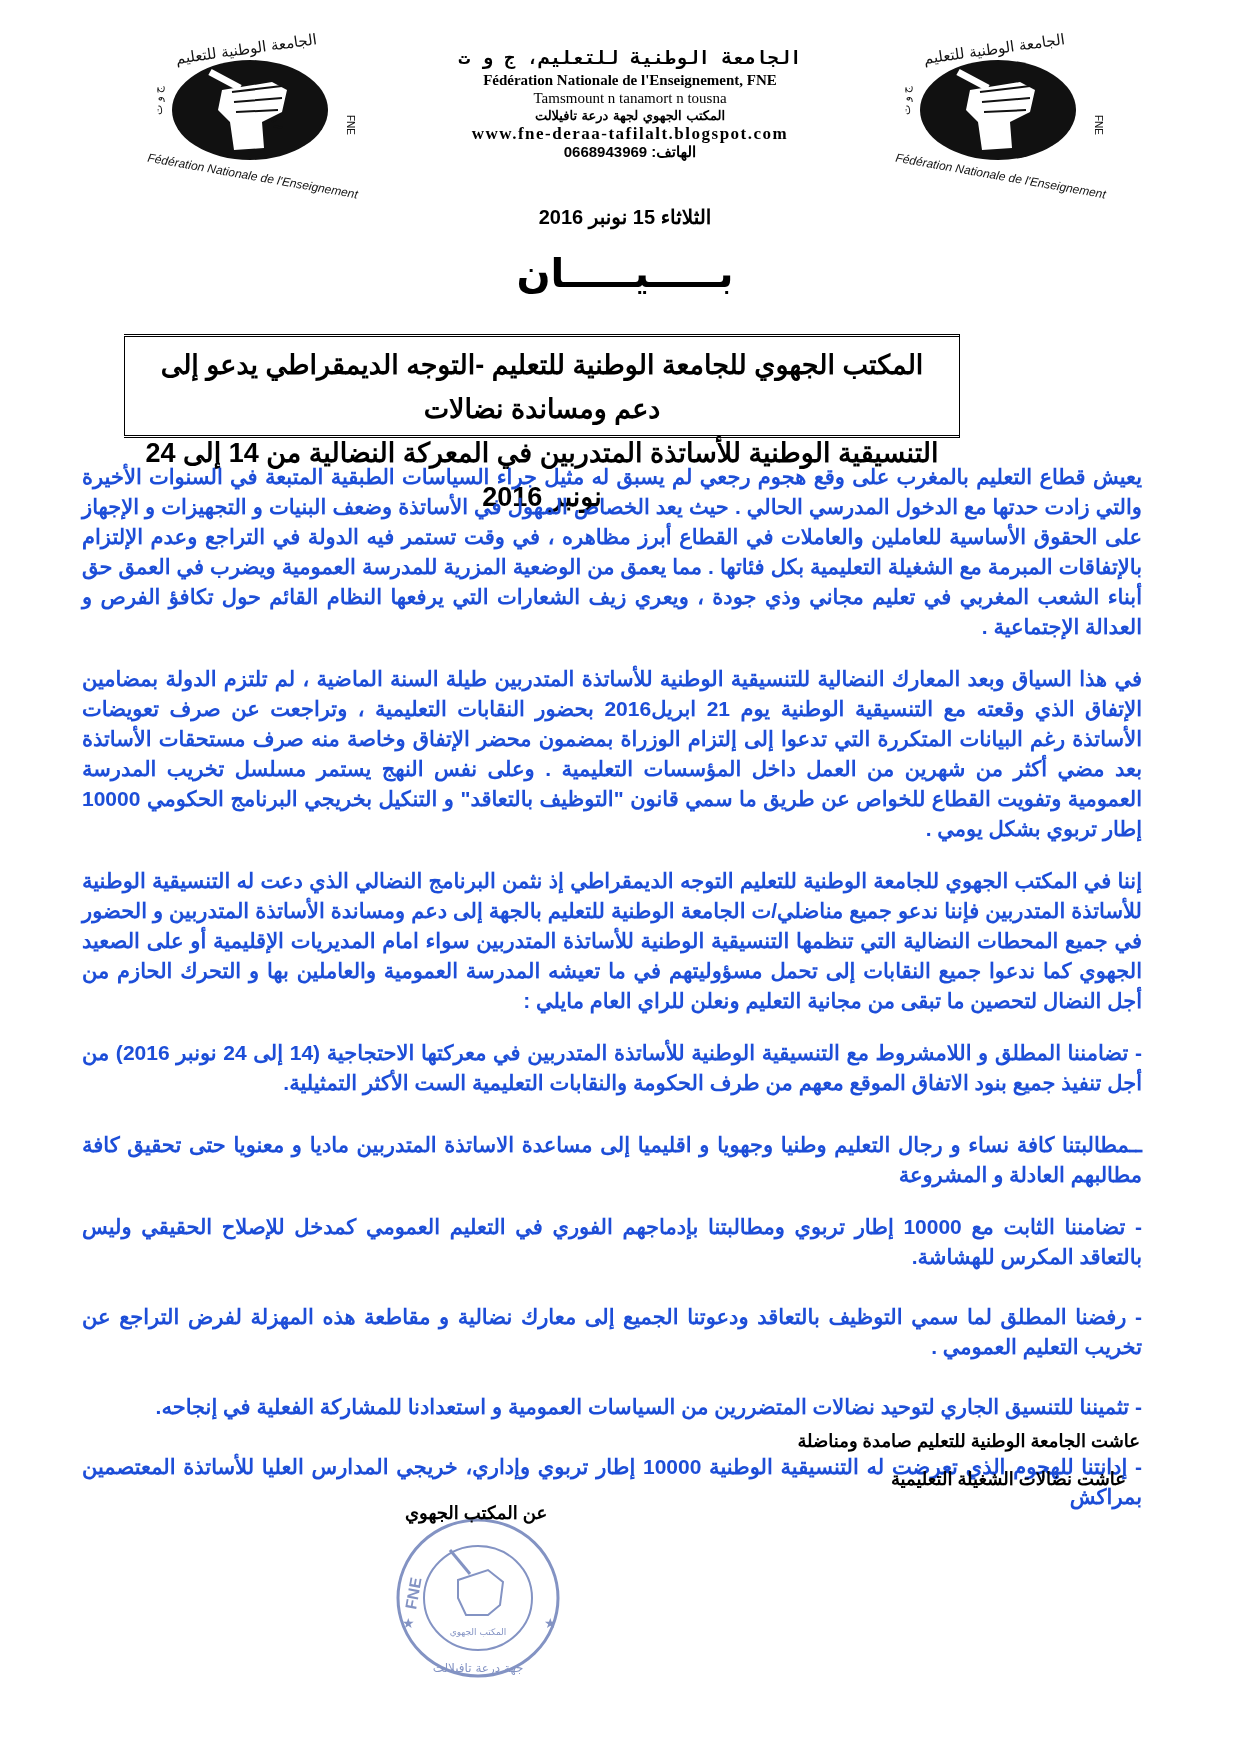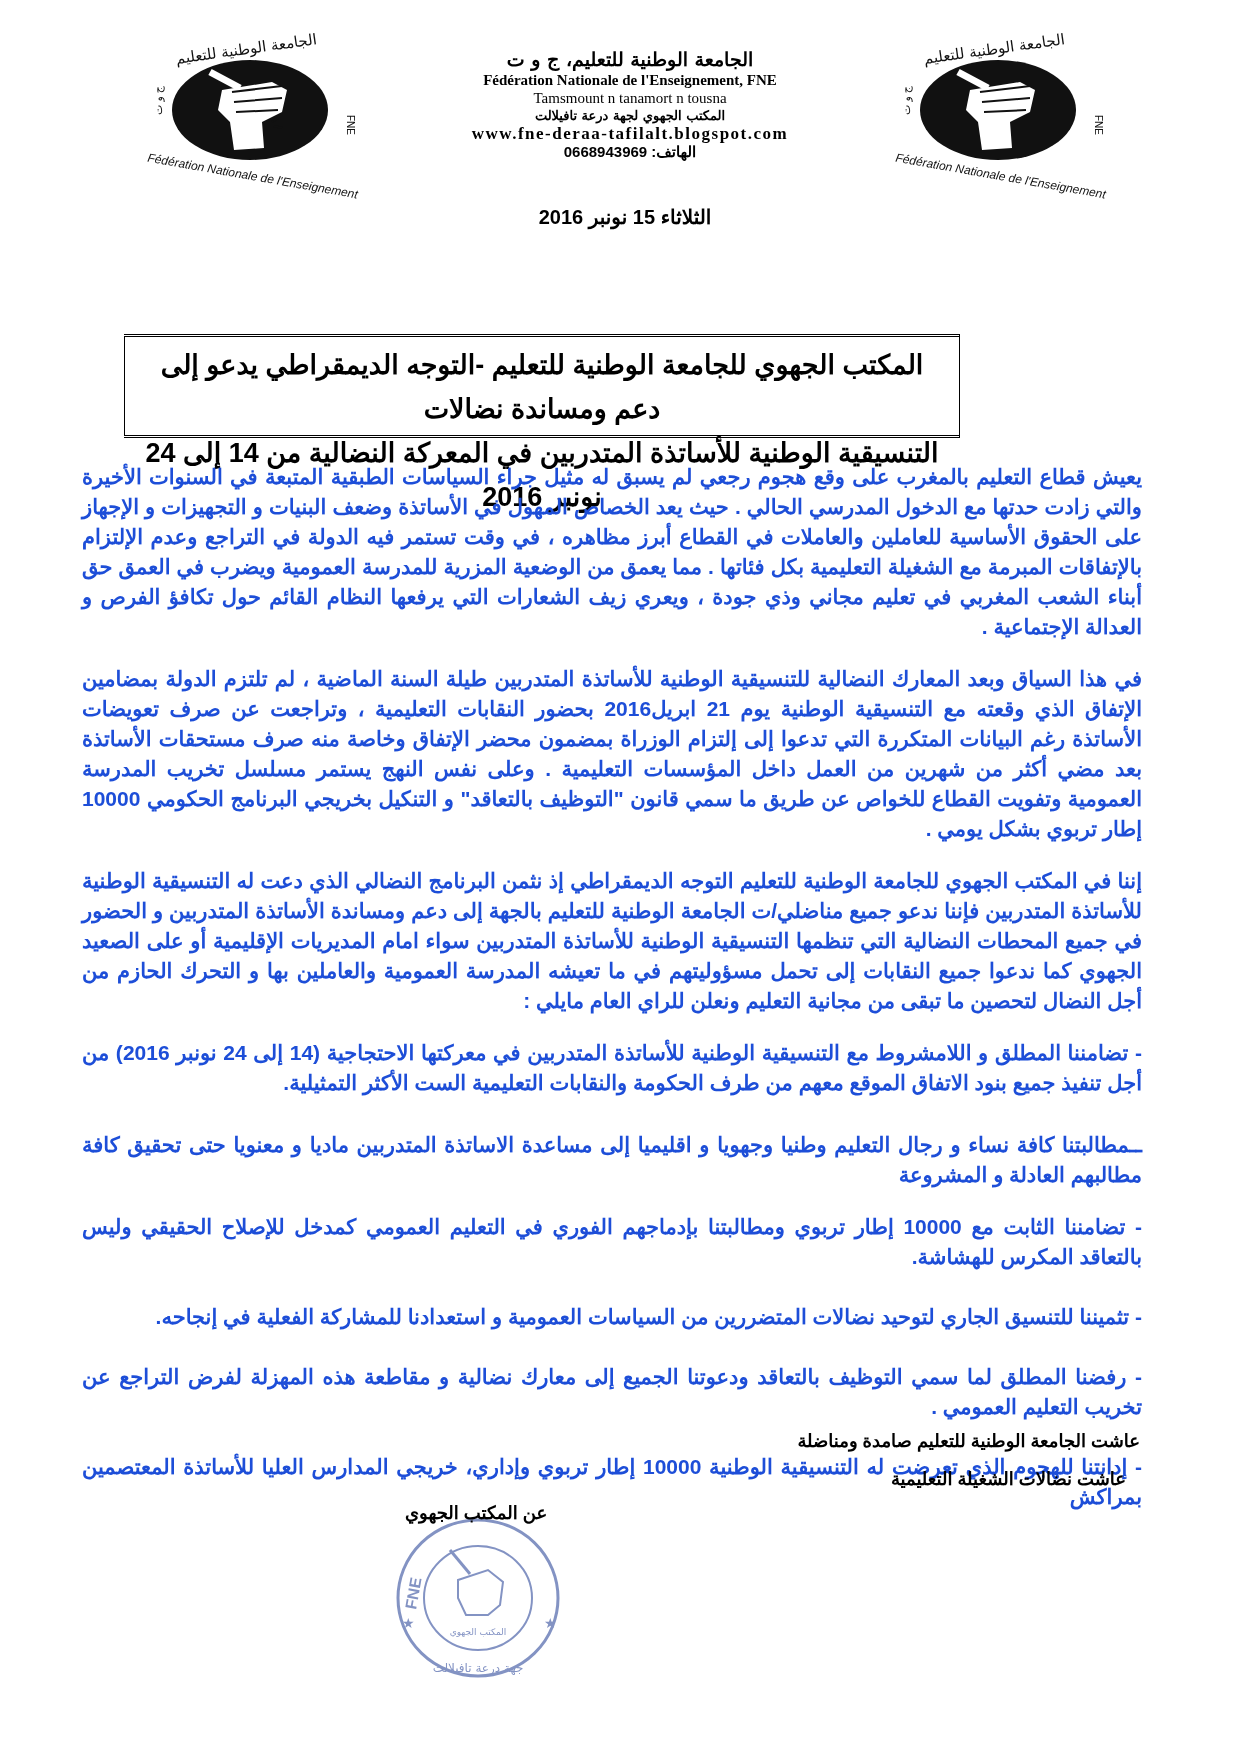--- a/index.html
+++ b/index.html
@@ -5,21 +5,21 @@
   html, body { margin: 0; padding: 0; background: #ffffff; }
   body { width: 1240px; height: 1754px; position: relative; overflow: hidden; color: #000; }
   .page { position: absolute; left: 0; top: 0; width: 1240px; height: 1754px; }
 
   .logo { position: absolute; width: 250px; height: 170px; }
   .logo svg { width: 100%; height: 100%; }
   .logo-left { left: 122px; top: 30px; }
   .logo-right { left: 870px; top: 30px; }
 
   .masthead { position: absolute; left: 380px; top: 50px; width: 500px; text-align: center; font-family: "DejaVu Serif", serif; line-height: 1; }
-  .mh-ar1 { font-size: 19px; font-weight: bold; direction: rtl; margin-bottom: 4px; }
+  .mh-ar1 { font-size: 19px; font-weight: bold; direction: rtl; margin-bottom: 4px; font-family: Liberation Mono, monospace; }
   .mh-fr { font-family: "Liberation Serif", serif; font-size: 15px; font-weight: bold; margin-bottom: 3px; }
   .mh-tz { font-family: "Liberation Serif", serif; font-size: 15px; margin-bottom: 3px; }
   .mh-ar2 { font-size: 13px; font-weight: bold; direction: rtl; margin-bottom: 3px; }
   .mh-web { font-family: "Liberation Serif", serif; font-size: 17px; font-weight: bold; letter-spacing: 1.5px; margin-bottom: 2px; }
   .mh-tel { font-family: "Liberation Sans", sans-serif; font-size: 15px; font-weight: bold; direction: rtl; }
 
   .date { position: absolute; left: 300px; top: 205px; width: 650px; text-align: center; direction: rtl; font-family: "Liberation Sans", sans-serif; font-weight: bold; font-size: 20px; }
   .title-bayan { position: absolute; left: 300px; top: 250px; width: 650px; text-align: center; direction: rtl; font-family: "DejaVu Sans", sans-serif; font-weight: bold; font-size: 40px; letter-spacing: 6px; }
 
   .headline-box { position: absolute; left: 124px; top: 334px; width: 836px; height: 104px; border-top: 3px double #000; border-bottom: 3px double #000; border-left: 1px solid #000; border-right: 1px solid #000; box-sizing: border-box; }
@@ -77,37 +77,38 @@
       <path d="M88 42 L118 58" stroke="#fff" stroke-width="7"></path>
       <path d="M110 62 L160 56 M112 72 L160 68 M114 82 L156 80" stroke="#111" stroke-width="2"></path>
       <text x="125" y="24" font-size="15" text-anchor="middle" font-family="DejaVu Sans, sans-serif" fill="#111" transform="rotate(-8 125 24)">الجامعة الوطنية للتعليم</text>
       <text x="130" y="150" font-size="12" text-anchor="middle" font-family="Liberation Sans, sans-serif" font-style="italic" fill="#111" transform="rotate(10 130 150)">Fédération Nationale de l'Enseignement</text>
       <text x="40" y="85" font-size="11" font-family="Liberation Sans, sans-serif" fill="#111" transform="rotate(-90 40 85)">ج و ت</text>
       <text x="225" y="85" font-size="10" font-family="Liberation Sans, sans-serif" fill="#111" transform="rotate(90 225 85)">FNE</text>
     </svg>
   </div>
 
   <div class="date">الثلاثاء 15 نونبر 2016</div>
+  <div class="title-bayan">بـــــيـــــان</div>
 
   <div class="headline-box">
     <div class="headline">
       <div>المكتب الجهوي للجامعة الوطنية للتعليم -التوجه الديمقراطي يدعو إلى دعم ومساندة نضالات</div>
       <div>التنسيقية الوطنية للأساتذة المتدربين في المعركة النضالية من 14 إلى 24 نونبر 2016</div>
     </div>
   </div>
 
   <div class="body">
     <p class="para">يعيش قطاع التعليم بالمغرب على وقع هجوم رجعي لم يسبق له مثيل جراء السياسات الطبقية المتبعة في السنوات الأخيرة والتي زادت حدتها مع الدخول المدرسي الحالي . حيث يعد الخصاص المهول في الأساتذة وضعف البنيات و التجهيزات و الإجهاز على الحقوق الأساسية للعاملين والعاملات في القطاع أبرز مظاهره ، في وقت تستمر فيه الدولة في التراجع وعدم الإلتزام بالإتفاقات المبرمة مع الشغيلة التعليمية بكل فئاتها . مما يعمق من الوضعية المزرية للمدرسة العمومية ويضرب في العمق حق أبناء الشعب المغربي في تعليم مجاني وذي جودة ، ويعري زيف الشعارات التي يرفعها النظام القائم حول تكافؤ الفرص و العدالة الإجتماعية .</p>
     <p class="para">في هذا السياق وبعد المعارك النضالية للتنسيقية الوطنية للأساتذة المتدربين طيلة السنة الماضية ، لم تلتزم الدولة بمضامين الإتفاق الذي وقعته مع التنسيقية الوطنية يوم 21 ابريل2016 بحضور النقابات التعليمية ، وتراجعت عن صرف تعويضات الأساتذة رغم البيانات المتكررة التي تدعوا إلى إلتزام الوزراة بمضمون محضر الإتفاق وخاصة منه صرف مستحقات الأساتذة بعد مضي أكثر من شهرين من العمل داخل المؤسسات التعليمية . وعلى نفس النهج يستمر مسلسل تخريب المدرسة العمومية وتفويت القطاع للخواص عن طريق ما سمي قانون "التوظيف بالتعاقد" و التنكيل بخريجي البرنامج الحكومي 10000 إطار تربوي بشكل يومي .</p>
     <p class="para">إننا في المكتب الجهوي للجامعة الوطنية للتعليم التوجه الديمقراطي إذ نثمن البرنامج النضالي الذي دعت له التنسيقية الوطنية للأساتذة المتدربين فإننا ندعو جميع مناضلي/ت الجامعة الوطنية للتعليم بالجهة إلى دعم ومساندة الأساتذة المتدربين و الحضور في جميع المحطات النضالية التي تنظمها التنسيقية الوطنية للأساتذة المتدربين سواء امام المديريات الإقليمية أو على الصعيد الجهوي كما ندعوا جميع النقابات إلى تحمل مسؤوليتهم في ما تعيشه المدرسة العمومية والعاملين بها و التحرك الحازم من أجل النضال لتحصين ما تبقى من مجانية التعليم ونعلن للراي العام مايلي :</p>
     <p class="item">- تضامننا المطلق و اللامشروط مع التنسيقية الوطنية للأساتذة المتدربين في معركتها الاحتجاجية (14 إلى 24 نونبر 2016) من أجل تنفيذ جميع بنود الاتفاق الموقع معهم من طرف الحكومة والنقابات التعليمية الست الأكثر التمثيلية.</p>
     <p class="item gap">ــمطالبتنا كافة نساء و رجال التعليم وطنيا وجهويا و اقليميا إلى مساعدة الاساتذة المتدربين ماديا و معنويا حتى تحقيق كافة مطالبهم العادلة و المشروعة</p>
     <p class="item gap-l">- تضامننا الثابت مع 10000 إطار تربوي ومطالبتنا بإدماجهم الفوري في التعليم العمومي كمدخل للإصلاح الحقيقي وليس بالتعاقد المكرس للهشاشة.</p>
+    <p class="item gap-l">- رفضنا المطلق لما سمي التوظيف بالتعاقد ودعوتنا الجميع إلى معارك نضالية و مقاطعة هذه المهزلة لفرض التراجع عن تخريب التعليم العمومي .</p>
     <p class="item gap-l">- تثميننا للتنسيق الجاري لتوحيد نضالات المتضررين من السياسات العمومية و استعدادنا للمشاركة الفعلية في إنجاحه.</p>
-    <p class="item gap-l">- رفضنا المطلق لما سمي التوظيف بالتعاقد ودعوتنا الجميع إلى معارك نضالية و مقاطعة هذه المهزلة لفرض التراجع عن تخريب التعليم العمومي .</p>
     <p class="item">- إدانتنا للهجوم الذي تعرضت له التنسيقية الوطنية 10000 إطار تربوي وإداري، خريجي المدارس العليا للأساتذة المعتصمين بمراكش</p>
   </div>
 
   <div class="slogan">عاشت نضالات الشغيلة التعليمية</div>
   <div class="closing-right">عاشت الجامعة الوطنية للتعليم صامدة ومناضلة</div>
   <div class="closing-left">عن المكتب الجهوي</div>
 
   <div class="stamp">
     <svg viewBox="0 0 180 175">
       <ellipse cx="90" cy="88" rx="80" ry="78" fill="none" stroke="#5a6fb0" stroke-width="3"></ellipse>

